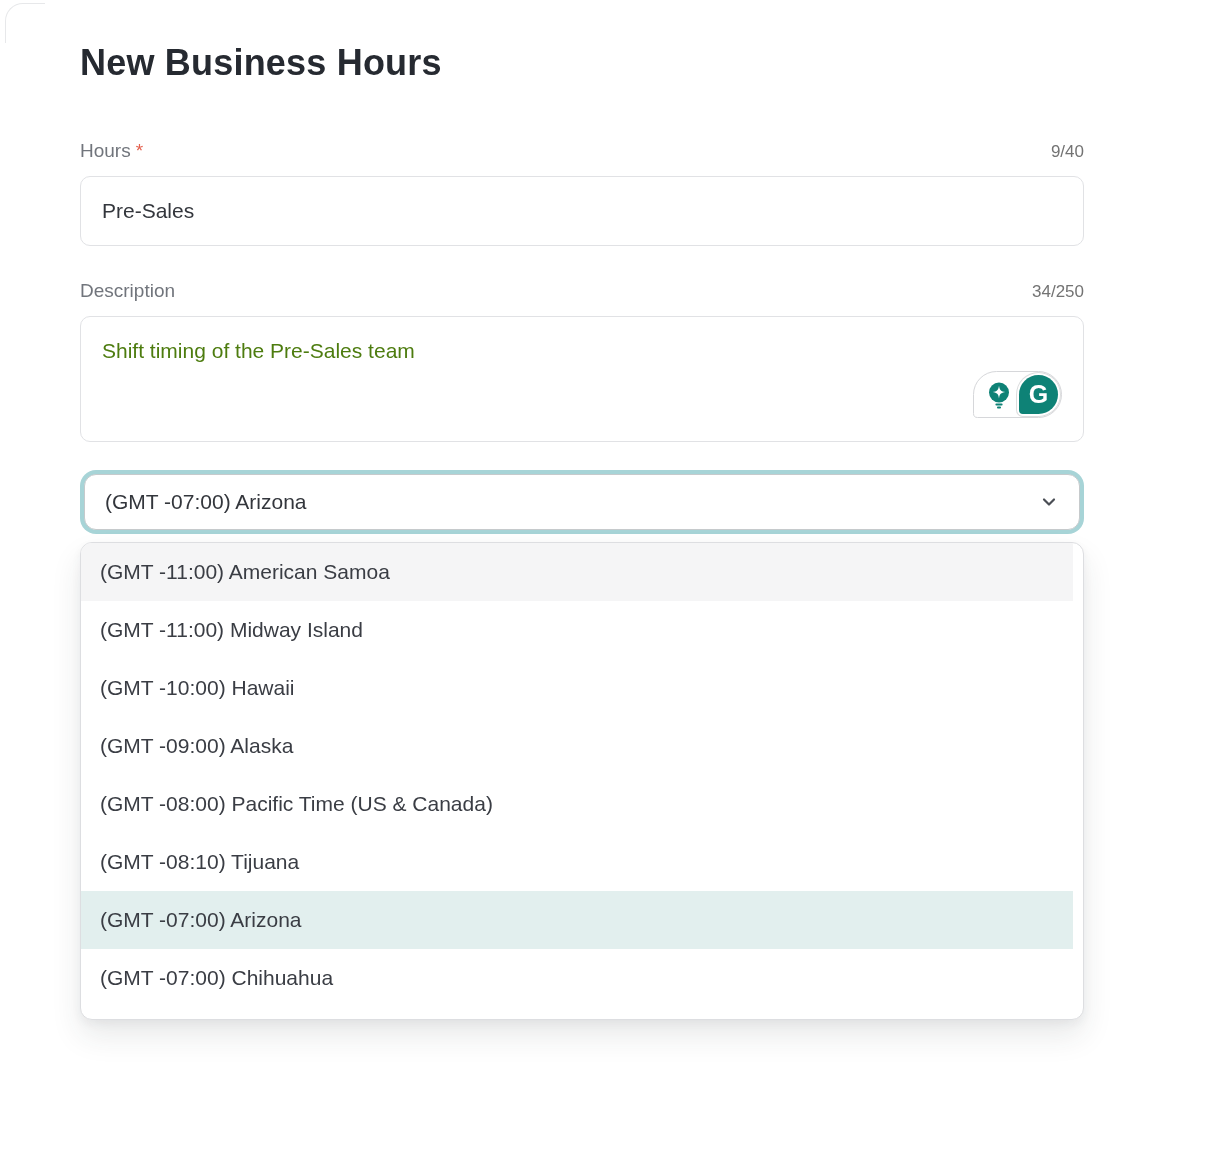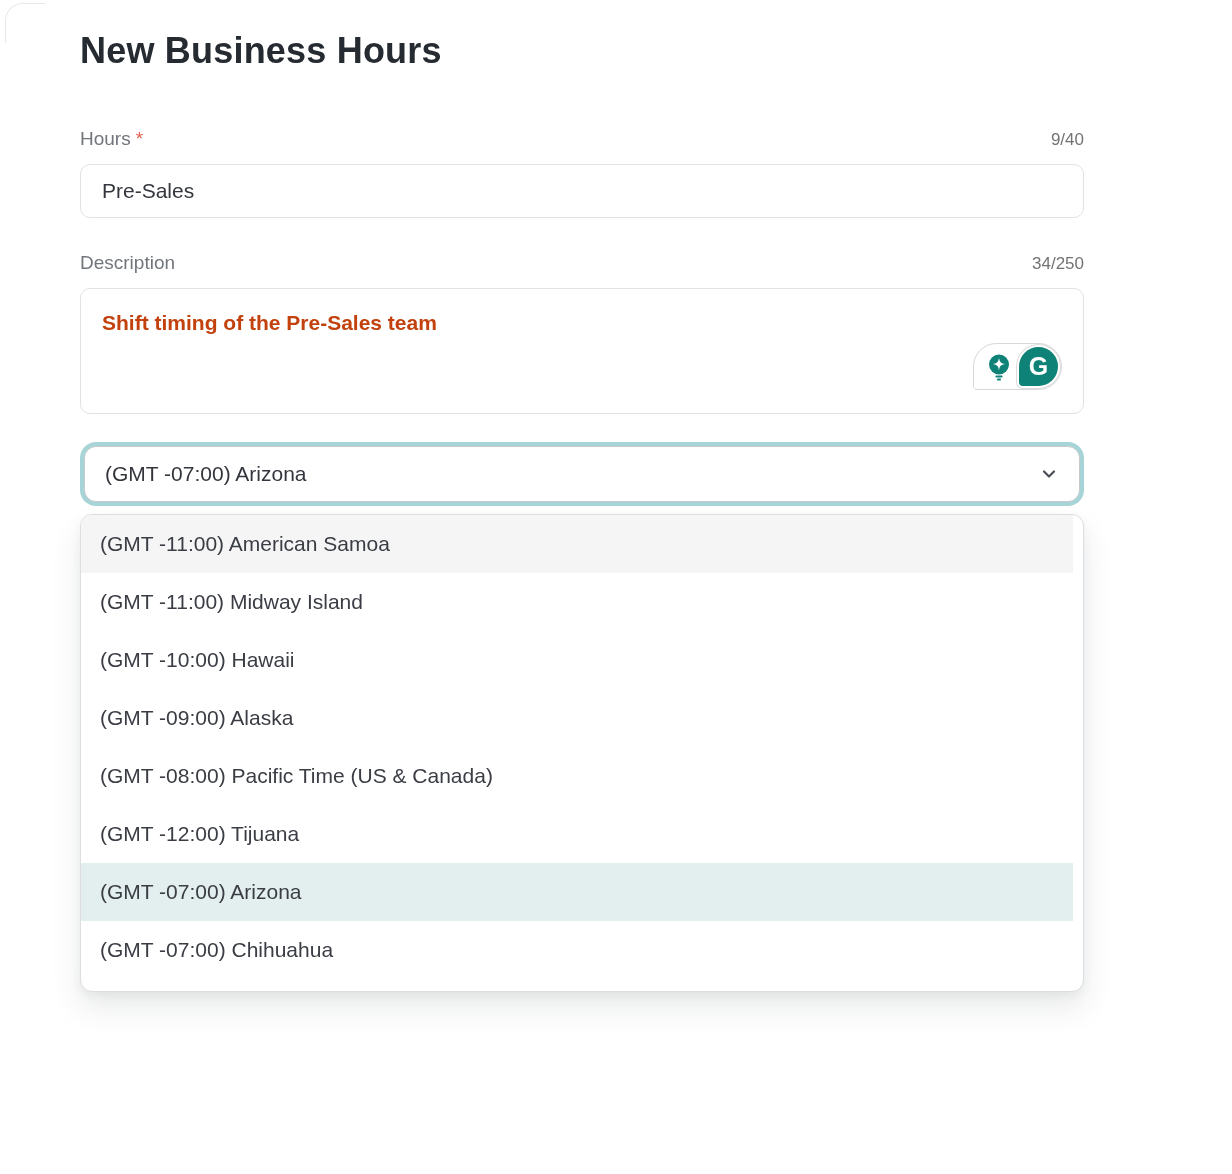--- a/index.html
+++ b/index.html
@@ -12,57 +12,56 @@
     overflow: hidden;
   }
   .modal-corner {
     position: absolute; left: 5px; top: 3px;
     width: 40px; height: 40px;
     border-left: 1px solid #e7e8ea;
     border-top: 1px solid #e7e8ea;
     border-top-left-radius: 18px;
     pointer-events: none;
   }
-  .form { position: absolute; left: 80px; top: 30px; width: 1004px; }
+  .form { position: absolute; left: 80px; top: 42px; width: 1004px; }
 
   .page-title {
     margin: 0 0 56px 0;
     font-size: 36px; font-weight: 700;
     color: #262a31; letter-spacing: 0.2px;
   }
 
   .field-head {
     display: flex; justify-content: space-between; align-items: baseline;
     font-size: 19px; color: #71757c;
     margin-bottom: 14px;
   }
   .req { color: #e4604e; margin-left: 5px; font-size: 19px; }
   .counter { color: #737373; font-size: 17px; }
 
   .text-input {
-    width: 100%; height: 54px;
+    width: 100%; height: 70px;
     border: 1px solid #e1e2e5; border-radius: 10px;
     padding: 0 21px;
     font-family: "Liberation Sans", sans-serif;
     font-size: 21px; color: #33363c;
     outline: none; background: #fff;
   }
   .field-name { margin-bottom: 34px; }
   .field-description { margin-bottom: 32px; }
 
   .textarea-wrap { position: relative; }
   .textarea {
     width: 100%; height: 126px;
     border: 1px solid #e1e2e5; border-radius: 10px;
     padding: 22px 21px;
     font-family: "Liberation Sans", sans-serif;
-    font-size: 21px; color: #c2410c;
+    font-size: 21px; color: #4d7c0f;
     resize: none; outline: none; background: #fff;
     display: block;
-    font-weight: bold;
   }
   .grammarly-pill {
     position: absolute; right: 22px; bottom: 24px;
     width: 89px; height: 47px;
     background: #fff;
     border: 1px solid #d6d7da;
     border-radius: 26px 26px 26px 5px;
     display: flex; align-items: center;
     padding-left: 11px;
     cursor: pointer;
@@ -158,19 +157,19 @@
         <polyline points="5,7.5 10,12.5 15,7.5" fill="none" stroke="#4a4e55" stroke-width="2.2" stroke-linecap="round" stroke-linejoin="round"></polyline>
       </svg>
     </div>
 
     <div class="dropdown">
         <div class="option hover">(GMT -11:00) American Samoa</div>
         <div class="option">(GMT -11:00) Midway Island</div>
         <div class="option">(GMT -10:00) Hawaii</div>
         <div class="option">(GMT -09:00) Alaska</div>
         <div class="option">(GMT -08:00) Pacific Time (US &amp; Canada)</div>
-        <div class="option">(GMT -12:00) Tijuana</div>
+        <div class="option">(GMT -08:10) Tijuana</div>
         <div class="option selected">(GMT -07:00) Arizona</div>
         <div class="option">(GMT -07:00) Chihuahua</div>
       </div>
   </section>
 
 </main>
 
 </body></html>

